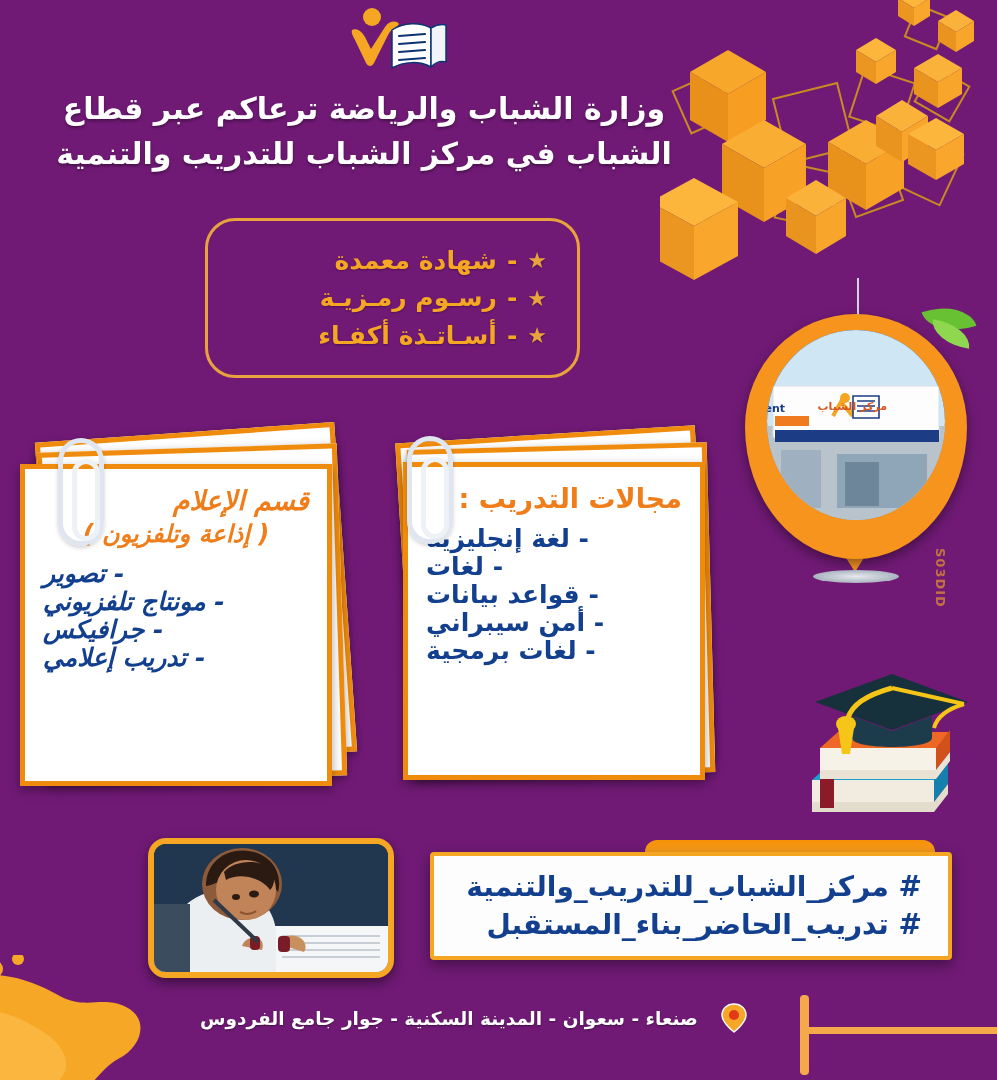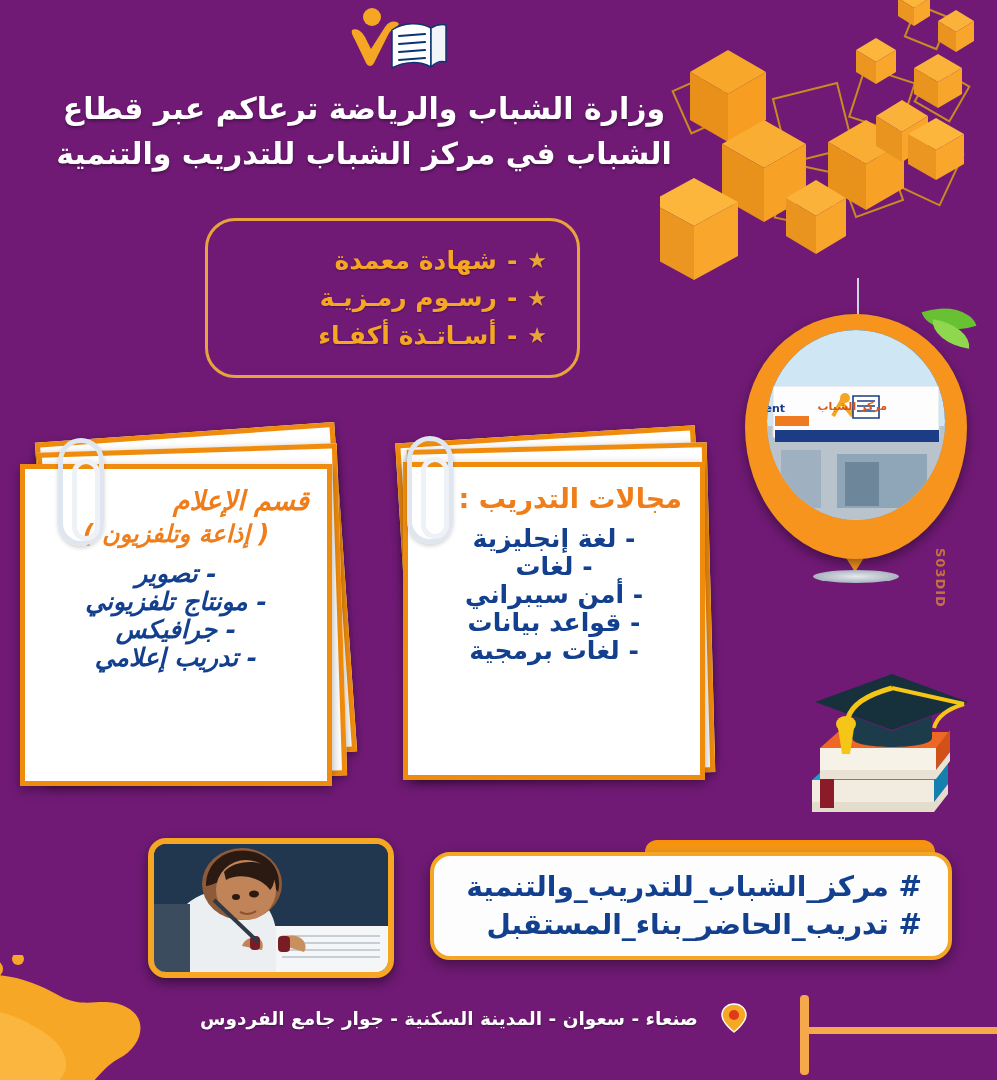--- a/index.html
+++ b/index.html
@@ -115,42 +115,42 @@
   .card-title{
     color:#ef7d1a; font-size:27px; font-weight:bold; line-height:1.32;
     text-align:right; width:100%; direction:rtl;
   }
   .card-sub{
     color:#ef7d1a; font-size:24px; font-weight:bold; text-align:center;
     width:100%; direction:rtl; margin-top:1px;
   }
   .card-item{
     color:#123f8e; font-size:25px; font-weight:bold; direction:rtl;
-    text-align:center; width:100%; line-height:1.12; white-space:nowrap;
+    text-align:left; width:100%; line-height:1.12; white-space:nowrap;
   }
 
   
   .books{ position:absolute; left:790px; top:660px; width:200px; height:175px; }
 
   
   .child-frame{
     position:absolute; left:148px; top:838px; width:246px; height:140px;
     border:6px solid #f5a623; border-radius:18px; overflow:hidden;
     background:#20344c; box-shadow:0 5px 12px rgba(0,0,0,.45);
   }
 
   
   .hash-tab{
     position:absolute; left:645px; top:840px; width:290px; height:26px;
     background:linear-gradient(180deg,#f79009,#fbb034);
     border-radius:12px 12px 0 0;
   }
   .hash-box{
     position:absolute; left:430px; top:852px; width:522px; height:108px;
-    background:#fdfdfd; border:4px solid #f5a623; border-radius:20px;
+    background:#fdfdfd; border:4px solid #f5a623; border-radius:4px;
     display:flex; flex-direction:column; justify-content:center;
     padding:0 26px; direction:rtl;
     box-shadow:0 5px 14px rgba(0,0,0,.4);
   }
   .hash-line{
     color:#123f8e; font-size:28px; font-weight:bold; line-height:1.35;
     text-align:right; white-space:nowrap;
   }
 
   
@@ -340,25 +340,25 @@
       <div class="card-item">
         <span>-</span>
         <span>لغة إنجليزية</span>
       </div>
       <div class="card-item">
         <span>-</span>
         <span>لغات</span>
       </div>
       <div class="card-item">
         <span>-</span>
+        <span>قواعد بيانات</span>
+      </div>
+      <div class="card-item">
+        <span>-</span>
         <span>أمن سيبراني</span>
-      </div>
-      <div class="card-item">
-        <span>-</span>
-        <span>قواعد بيانات</span>
       </div>
       <div class="card-item">
         <span>-</span>
         <span>لغات برمجية</span>
       </div>
     </div>
     <div class="clip" style="left:22px; top:6px;"></div>
   </div>
 
   <div class="cardstack" style="left:16px; top:430px; width:350px; height:365px;font-style:italic;">

